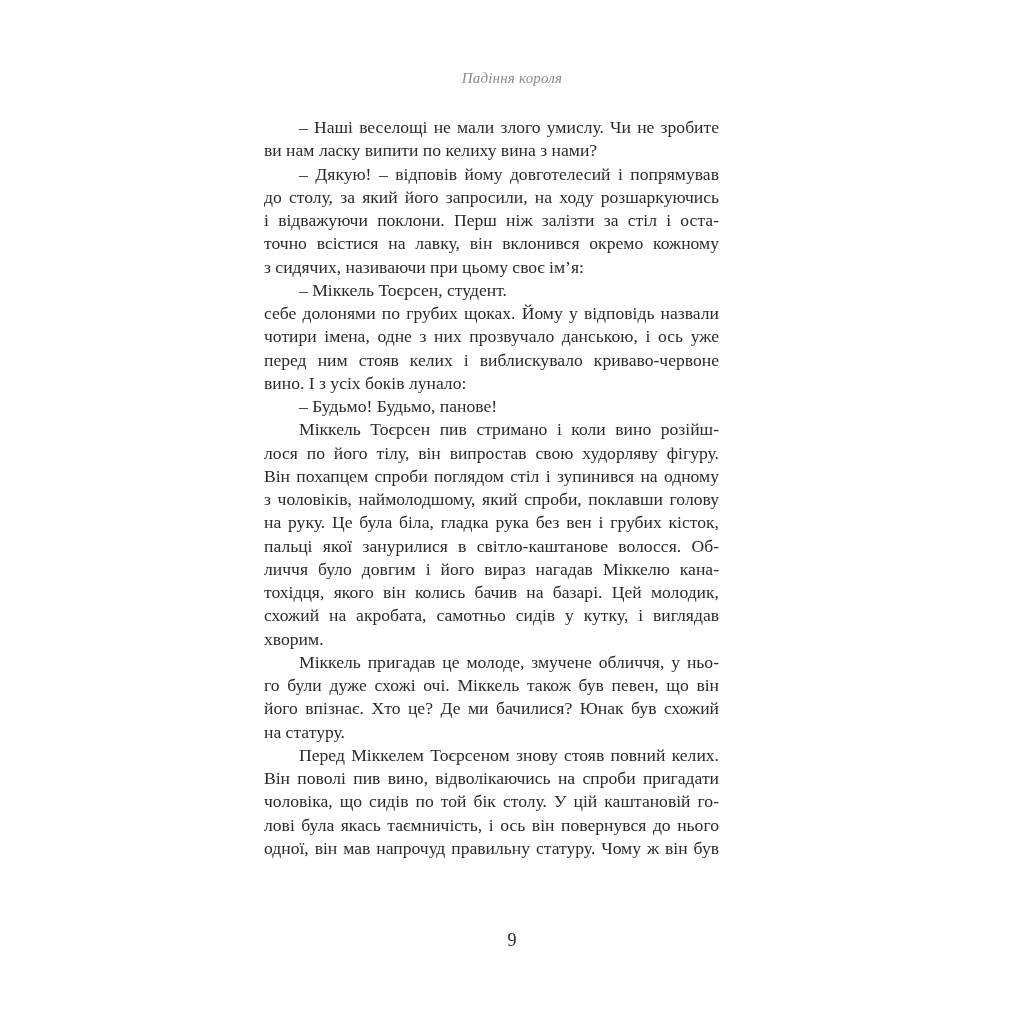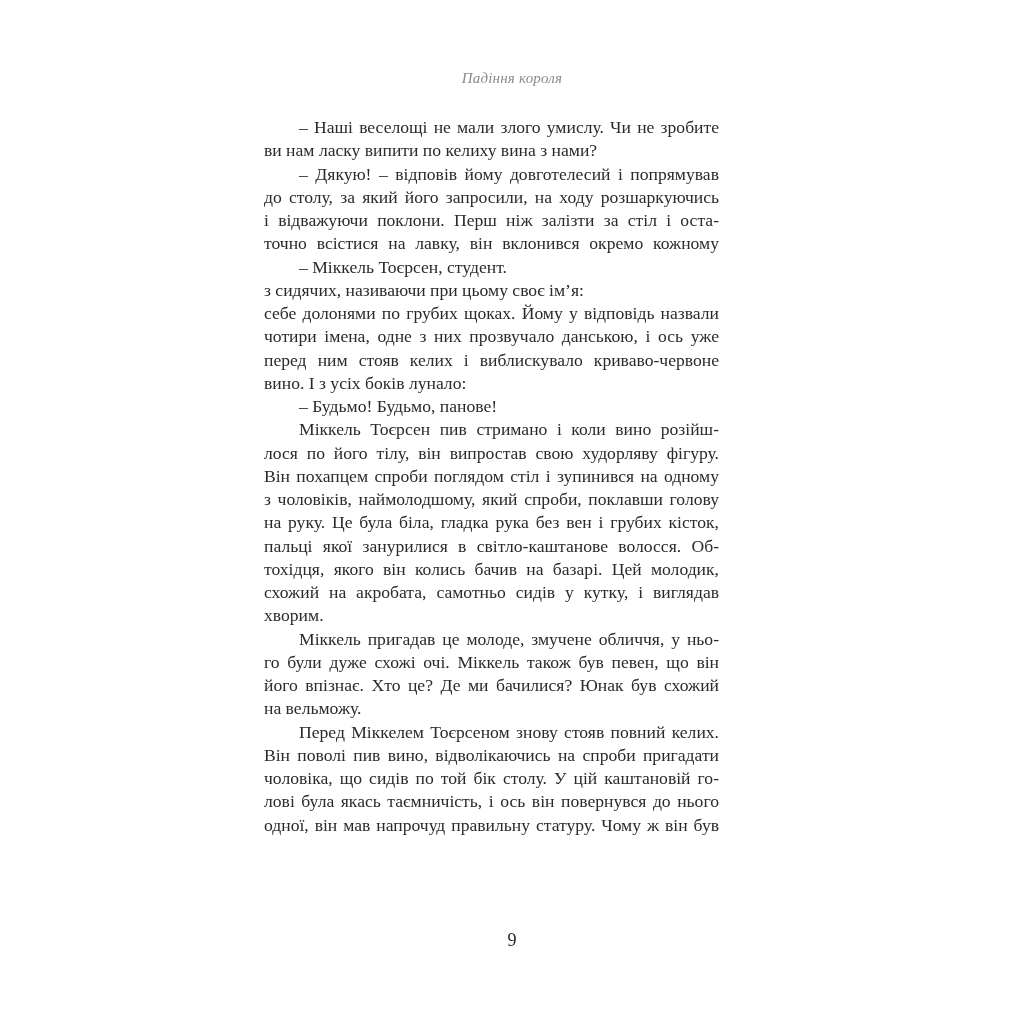--- a/index.html
+++ b/index.html
@@ -28,40 +28,41 @@
 
 <div class="page">
   <div class="running-head">Падіння короля</div>
   <div class="body-text" id="body-text">
       <span class="line indent">– Наші веселощі не мали злого умислу. Чи не зробите</span>
       <span class="line last">ви нам ласку випити по келиху вина з нами?</span>
       <span class="line indent">– Дякую! – відповів йому довготелесий і попрямував</span>
       <span class="line">до столу, за який його запросили, на ходу розшаркуючись</span>
       <span class="line">і відважуючи поклони. Перш ніж залізти за стіл і оста-</span>
       <span class="line">точно всістися на лавку, він вклонився окремо кожному</span>
+      <span class="line last">з сидячих, називаючи при цьому своє ім’я:</span>
       <span class="line indent last">– Міккель Тоєрсен, студент.</span>
-      <span class="line last">з сидячих, називаючи при цьому своє ім’я:</span>
       <span class="line">себе долонями по грубих щоках. Йому у відповідь назвали</span>
       <span class="line">чотири імена, одне з них прозвучало данською, і ось уже</span>
       <span class="line">перед ним стояв келих і виблискувало криваво-червоне</span>
       <span class="line last">вино. І з усіх боків лунало:</span>
       <span class="line indent last">– Будьмо! Будьмо, панове!</span>
       <span class="line indent">Міккель Тоєрсен пив стримано і коли вино розійш-</span>
       <span class="line">лося по його тілу, він випростав свою худорляву фігуру.</span>
       <span class="line">Він похапцем спроби поглядом стіл і зупинився на одному</span>
       <span class="line">з чоловіків, наймолодшому, який спроби, поклавши голову</span>
       <span class="line">на руку. Це була біла, гладка рука без вен і грубих кісток,</span>
       <span class="line">пальці якої занурилися в світло-каштанове волосся. Об-</span>
+      <span class="line">личчя було довгим і його вираз нагадав Міккелю кана-</span>
       <span class="line">тохідця, якого він колись бачив на базарі. Цей молодик,</span>
       <span class="line">схожий на акробата, самотньо сидів у кутку, і виглядав</span>
       <span class="line last">хворим.</span>
       <span class="line indent">Міккель пригадав це молоде, змучене обличчя, у ньо-</span>
       <span class="line">го були дуже схожі очі. Міккель також був певен, що він</span>
       <span class="line">його впізнає. Хто це? Де ми бачилися? Юнак був схожий</span>
-      <span class="line last">на вельможу.</span>
+      <span class="line last">на статуру.</span>
       <span class="line indent">Перед Міккелем Тоєрсеном знову стояв повний келих.</span>
       <span class="line">Він поволі пив вино, відволікаючись на спроби пригадати</span>
       <span class="line">чоловіка, що сидів по той бік столу. У цій каштановій го-</span>
       <span class="line">лові була якась таємничість, і ось він повернувся до нього</span>
       <span class="line">одної, він мав напрочуд правильну статуру. Чому ж він був</span>
     </div>
   <div class="folio">9</div>
 </div>
 
 </body></html>

